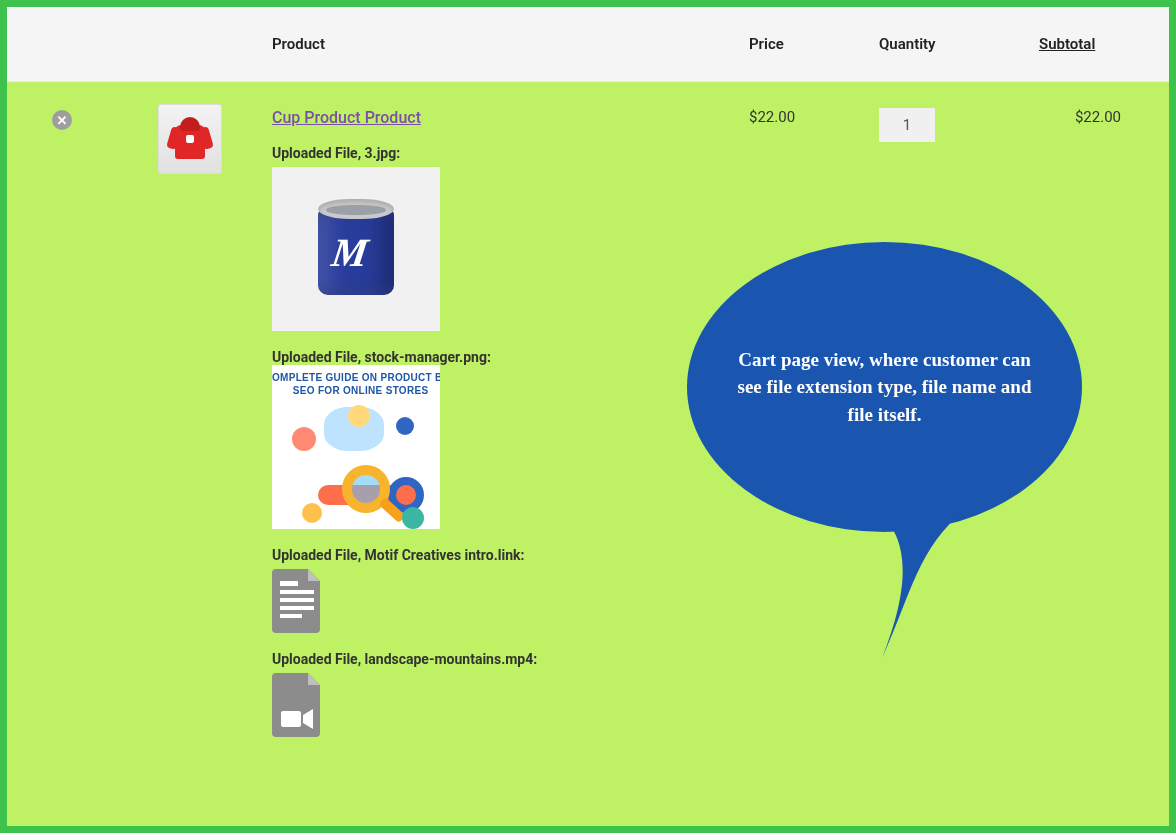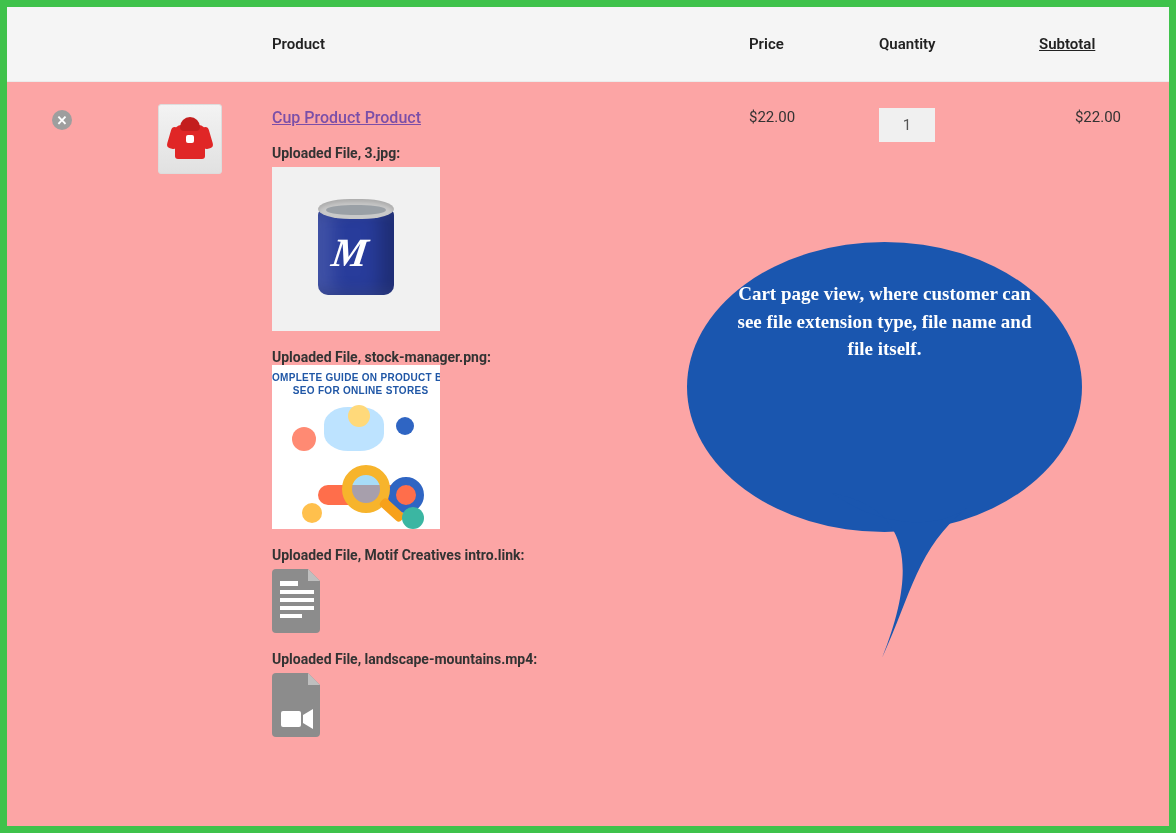--- a/index.html
+++ b/index.html
@@ -11,21 +11,21 @@
       position: relative;
       overflow: hidden;
     }
     .outer-frame {
       border: 7px solid #3fc24b;
       width: 1176px;
       height: 833px;
       position: absolute;
       top: 0;
       left: 0;
-      background: #fca5a5;
+      background: #bef264;
     }
     .content-wrap {
       padding: 0;
     }
     table.cart-table {
       width: 100%;
       border-collapse: collapse;
       font-size: 15px;
     }
     .cart-table thead th {
@@ -138,20 +138,21 @@
       top: 235px;
       left: 680px;
       width: 395px;
       height: 290px;
       background:#1a56af;
       border-radius: 50% / 50%;
       color:#fff;
       display:flex;
       flex-direction:column;
       align-items:center;
+      justify-content:center;
       padding: 30px 42px;
       text-align:center;
       font-family: Georgia, "Times New Roman", serif;
       font-weight: 700;
       font-size: 19px;
       line-height: 1.45;
     }
     .speech p { margin: 8px 0; }
     .tail {
       position:absolute;

